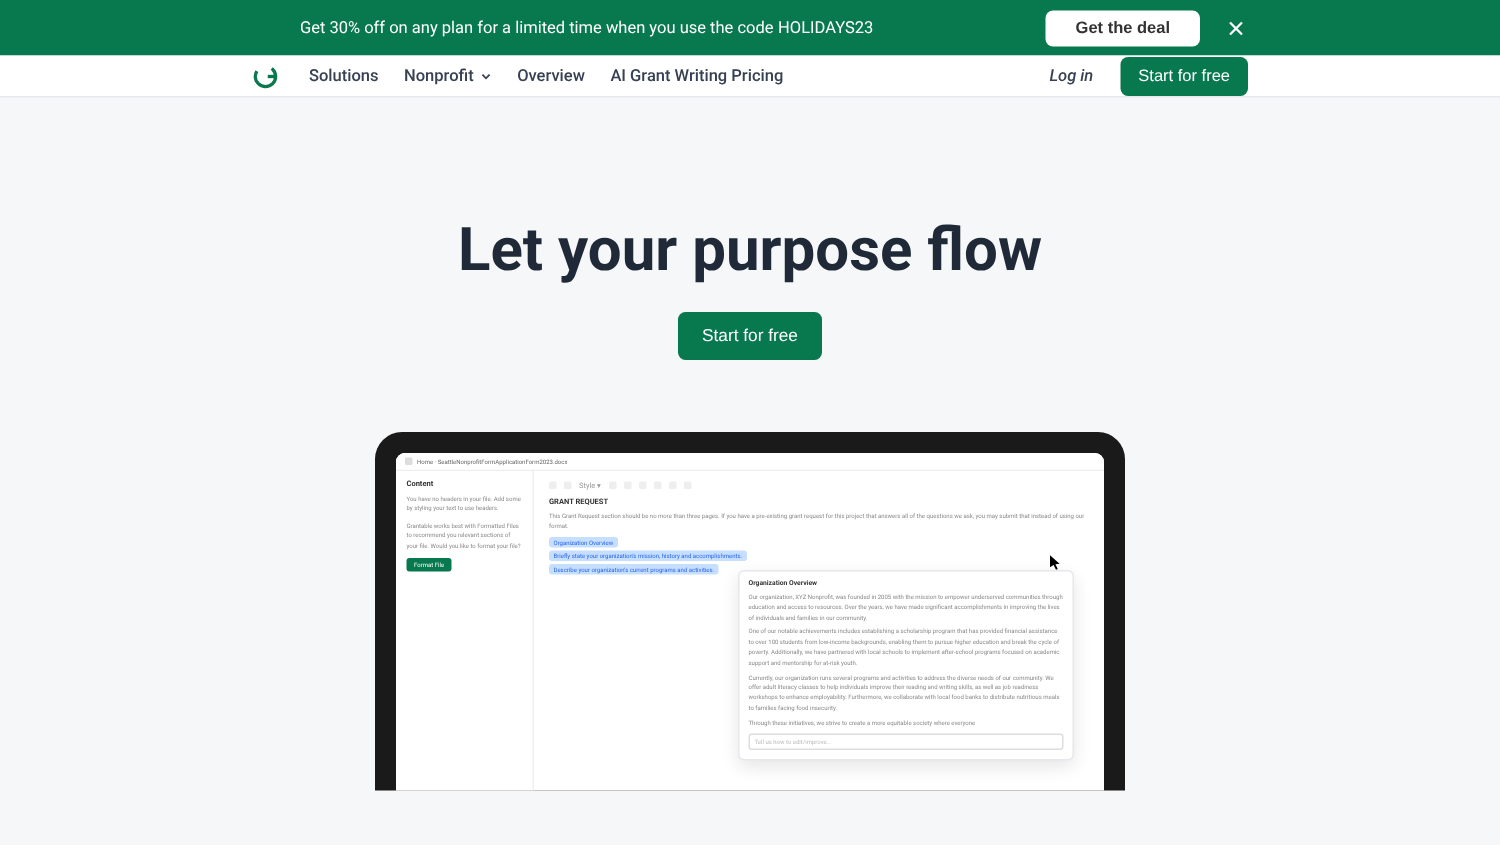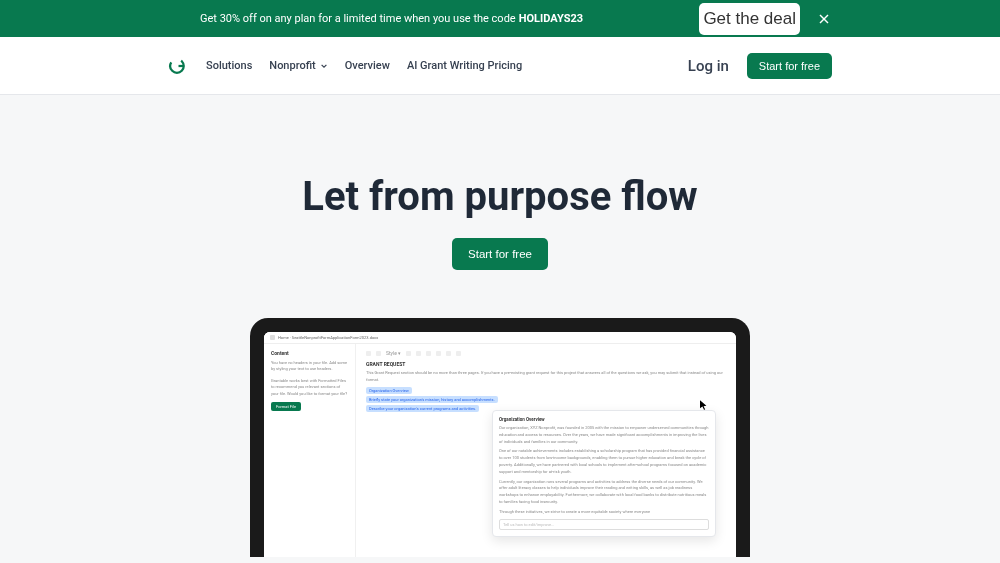--- a/index.html
+++ b/index.html
@@ -25,51 +25,51 @@
       padding: 0 18px 0 200px;
       color: white;
       font-size: 11px;
     }
     .promo-text {
       display: flex;
       align-items: center;
       text-align: right;
     }
     .promo-code {
-      font-weight: bold;
+      font-weight: normal;
       margin-left: 3px;
     }
     .promo-right {
       display: flex;
       align-items: center;
       gap: 18px;
       margin-right: 152px;
     }
     .get-deal-btn {
       background: white;
       color: #333;
       border: none;
-      padding: 6px 4px;
+      padding: 6px 20px;
       border-radius: 5px;
-      font-size: 17px;
-      font-weight: 400;
+      font-size: 11px;
+      font-weight: 700;
       cursor: pointer;
     }
     .close-banner {
       color: white;
       cursor: pointer;
       font-size: 14px;
       display: flex;
       align-items: center;
     }
     
     
     .header {
       background: white;
-      height: 58px;
+      height: 28px;
       display: flex;
       align-items: center;
       justify-content: space-between;
       padding: 0 168px;
       border-bottom: 1px solid #e5e7eb;
     }
     .header-left {
       display: flex;
       align-items: center;
       gap: 20px;
@@ -102,24 +102,25 @@
     .chevron-down {
       width: 8px;
       height: 8px;
     }
     .header-right {
       display: flex;
       align-items: center;
       gap: 18px;
     }
     .login-link {
-      font-size: 15px;
+      font-size: 11px;
       color: #374151;
       cursor: pointer;
       font-weight: 500;
+      font-style: italic;
     }
     .start-free-btn {
       background: #08794f;
       color: white;
       border: none;
       padding: 7px 12px;
       border-radius: 5px;
       font-size: 11px;
       font-weight: 500;
       cursor: pointer;
@@ -346,21 +347,21 @@
       </div>
     </div>
   </div>
   <div class="header-right">
     <span class="login-link">Log in</span>
     <button class="start-free-btn">Start for free</button>
   </div>
 </div>
 
 <div class="hero">
-  <h1 class="hero-title">Let from purpose flow</h1>
+  <h1 class="hero-title">Let your purpose flow</h1>
   <button class="hero-cta">Start for free</button>
 </div>
 
 <div class="preview-container">
   <div class="tablet-frame">
     <div class="app-header">
       <div class="app-home-icon"></div>
       <span>Home · SeattleNonprofitFormApplicationForm2023.docx</span>
     </div>
     <div class="tablet-screen">

